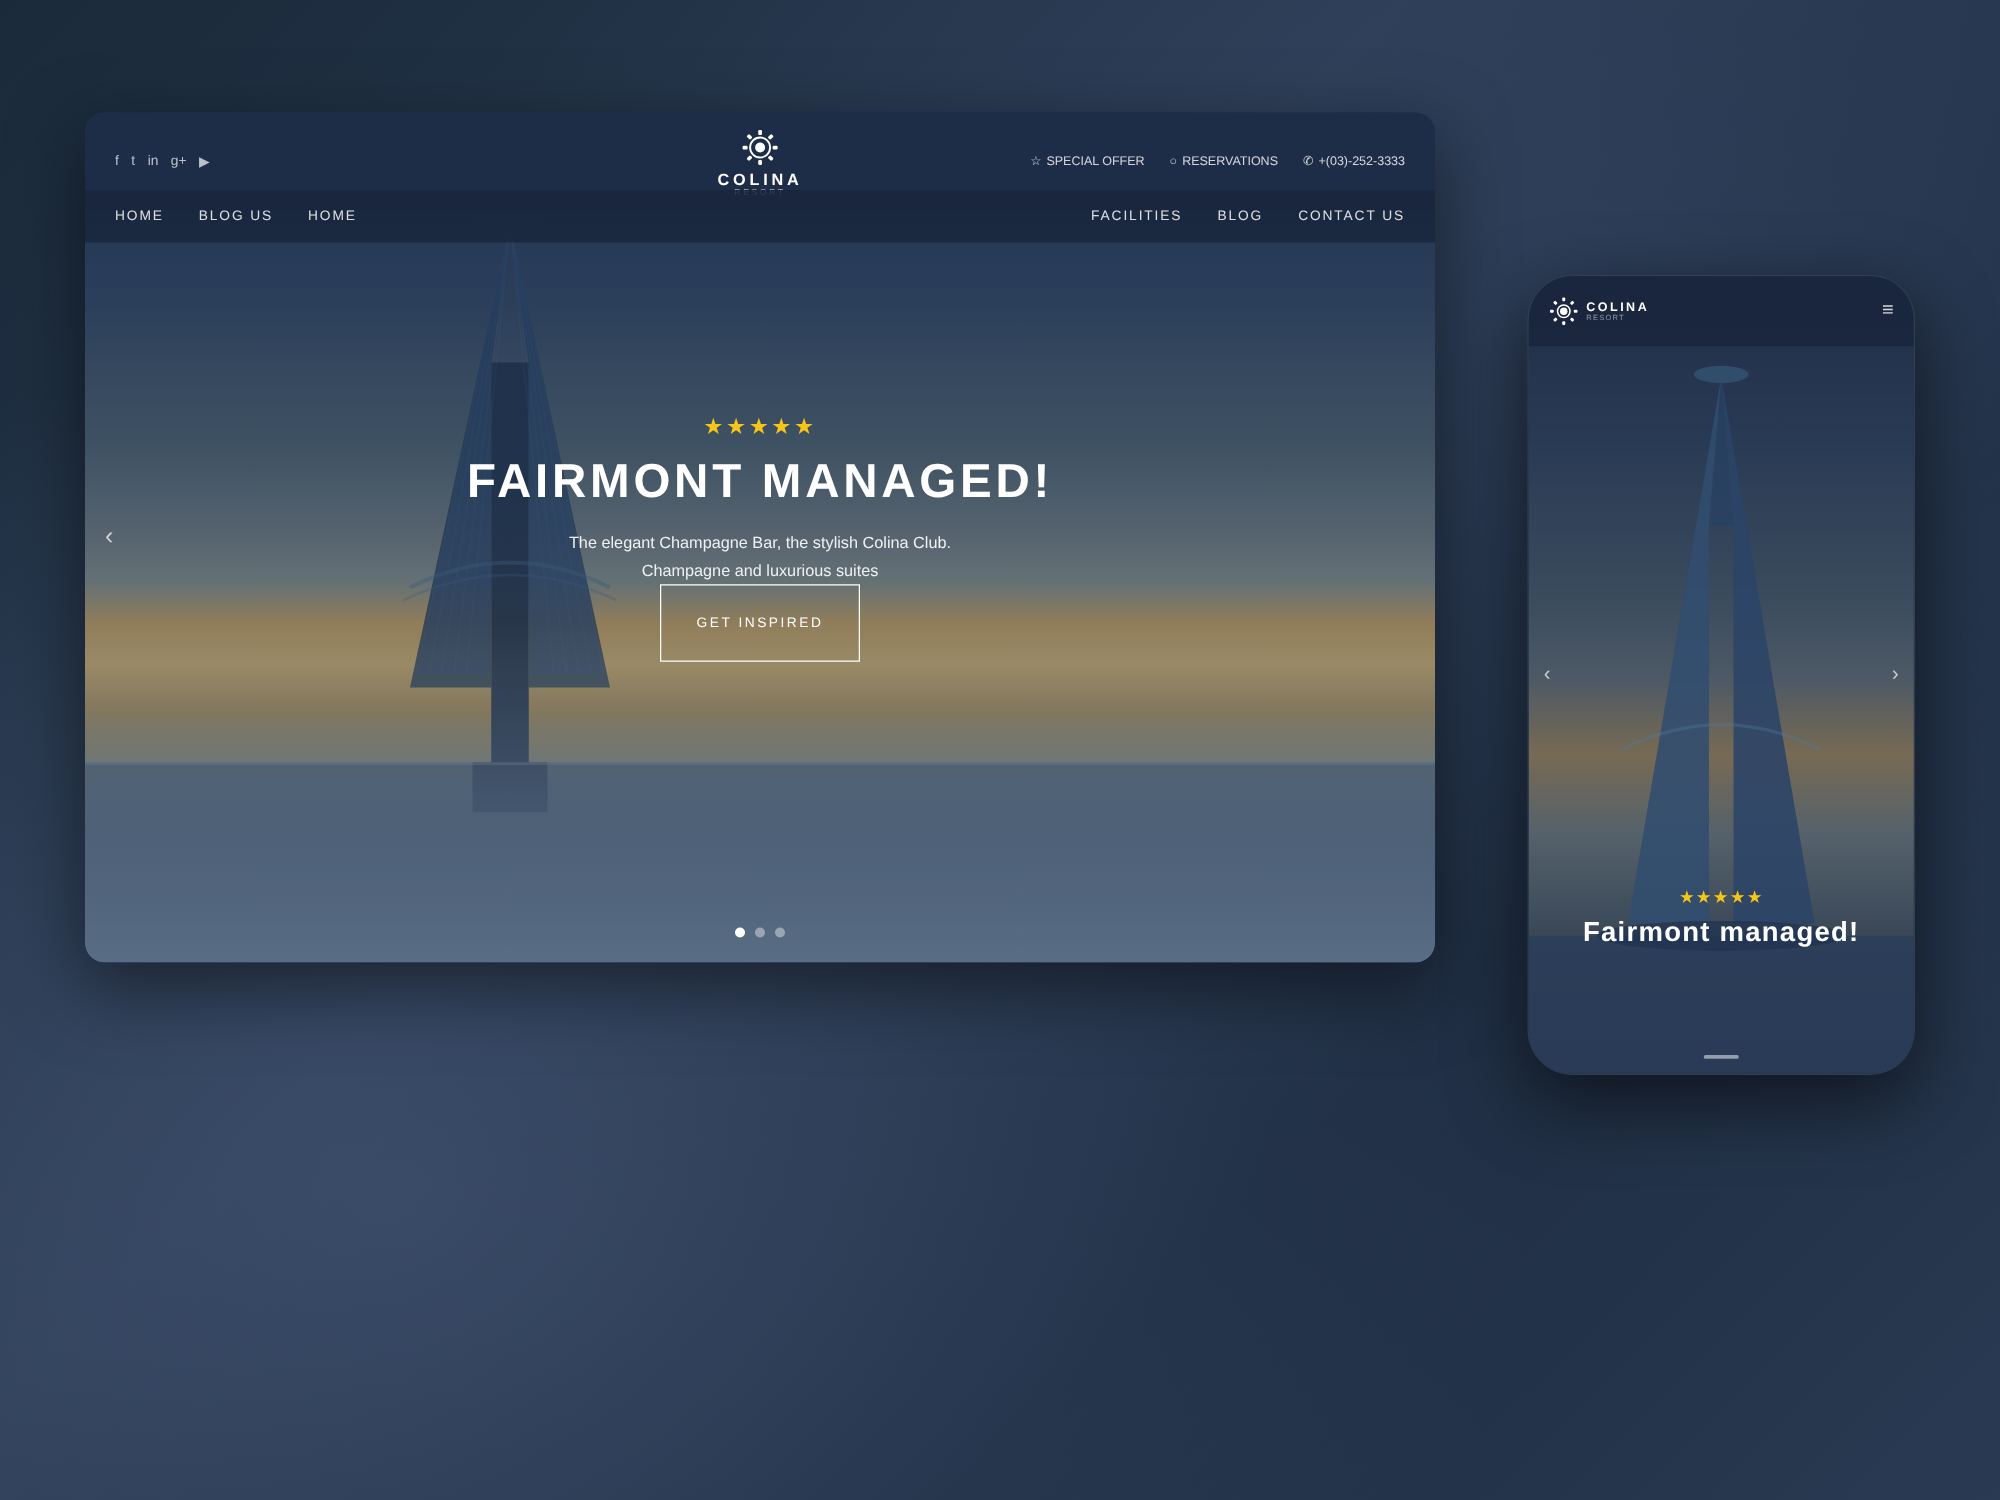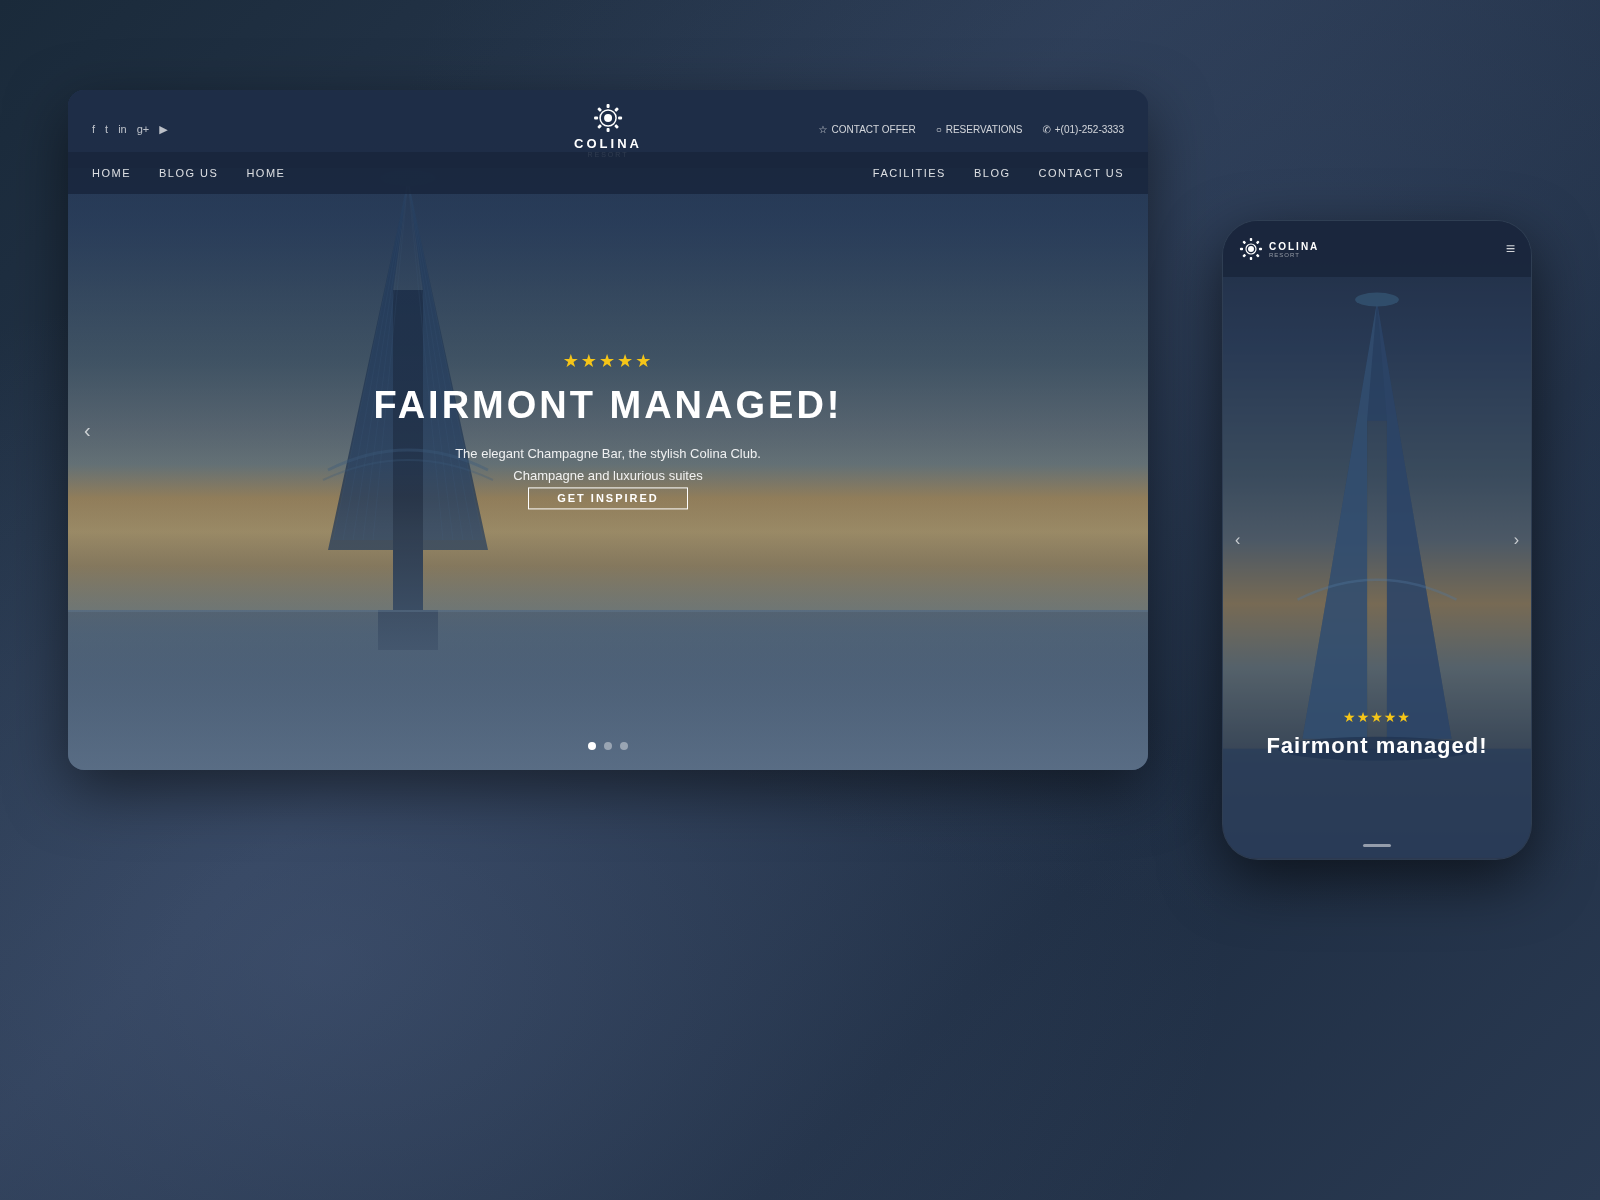--- a/index.html
+++ b/index.html
@@ -257,24 +257,24 @@
     .hero-subtitle {
       color: rgba(255,255,255,0.9);
       font-size: 13px;
       line-height: 1.7;
     }
 
     .hero-btn {
       display: inline-block;
       border: 1.5px solid white;
       color: white;
-      padding: 4px 28px;
+      padding: 24px 28px;
       font-size: 11px;
       letter-spacing: 2px;
-      font-weight: 700;
+      font-weight: 400;
       cursor: pointer;
       background: transparent;
     }
 
     
     .carousel-dots {
       position: absolute;
       bottom: 20px;
       left: 50%;
       transform: translateX(-50%);
@@ -530,29 +530,29 @@
           <rect x="15.5" y="3" width="3" height="4" rx="1" fill="white" transform="rotate(270 17 17)"></rect>
           <rect x="15.5" y="3" width="3" height="4" rx="1" fill="white" transform="rotate(315 17 17)"></rect>
         </svg>
         <div class="logo-text-main">COLINA</div>
         <div class="logo-text-sub">RESORT</div>
       </div>
 
       <div class="header-right-info">
         <div class="header-info-item">
           <span class="icon-sm">☆</span>
-          <span>CONTACT OFFER</span>
+          <span>SPECIAL OFFER</span>
         </div>
         <div class="header-info-item">
           <span class="icon-sm">○</span>
           <span>RESERVATIONS</span>
         </div>
         <div class="header-info-item">
           <span class="icon-sm">✆</span>
-          <span>+(01)-252-3333</span>
+          <span>+(03)-252-3333</span>
         </div>
       </div>
     </div>
 
     <div class="tablet-nav">
       <div class="nav-left">
         <span class="nav-item">HOME</span>
         <span class="nav-item">BLOG US</span>
         <span class="nav-item">HOME</span>
       </div>

